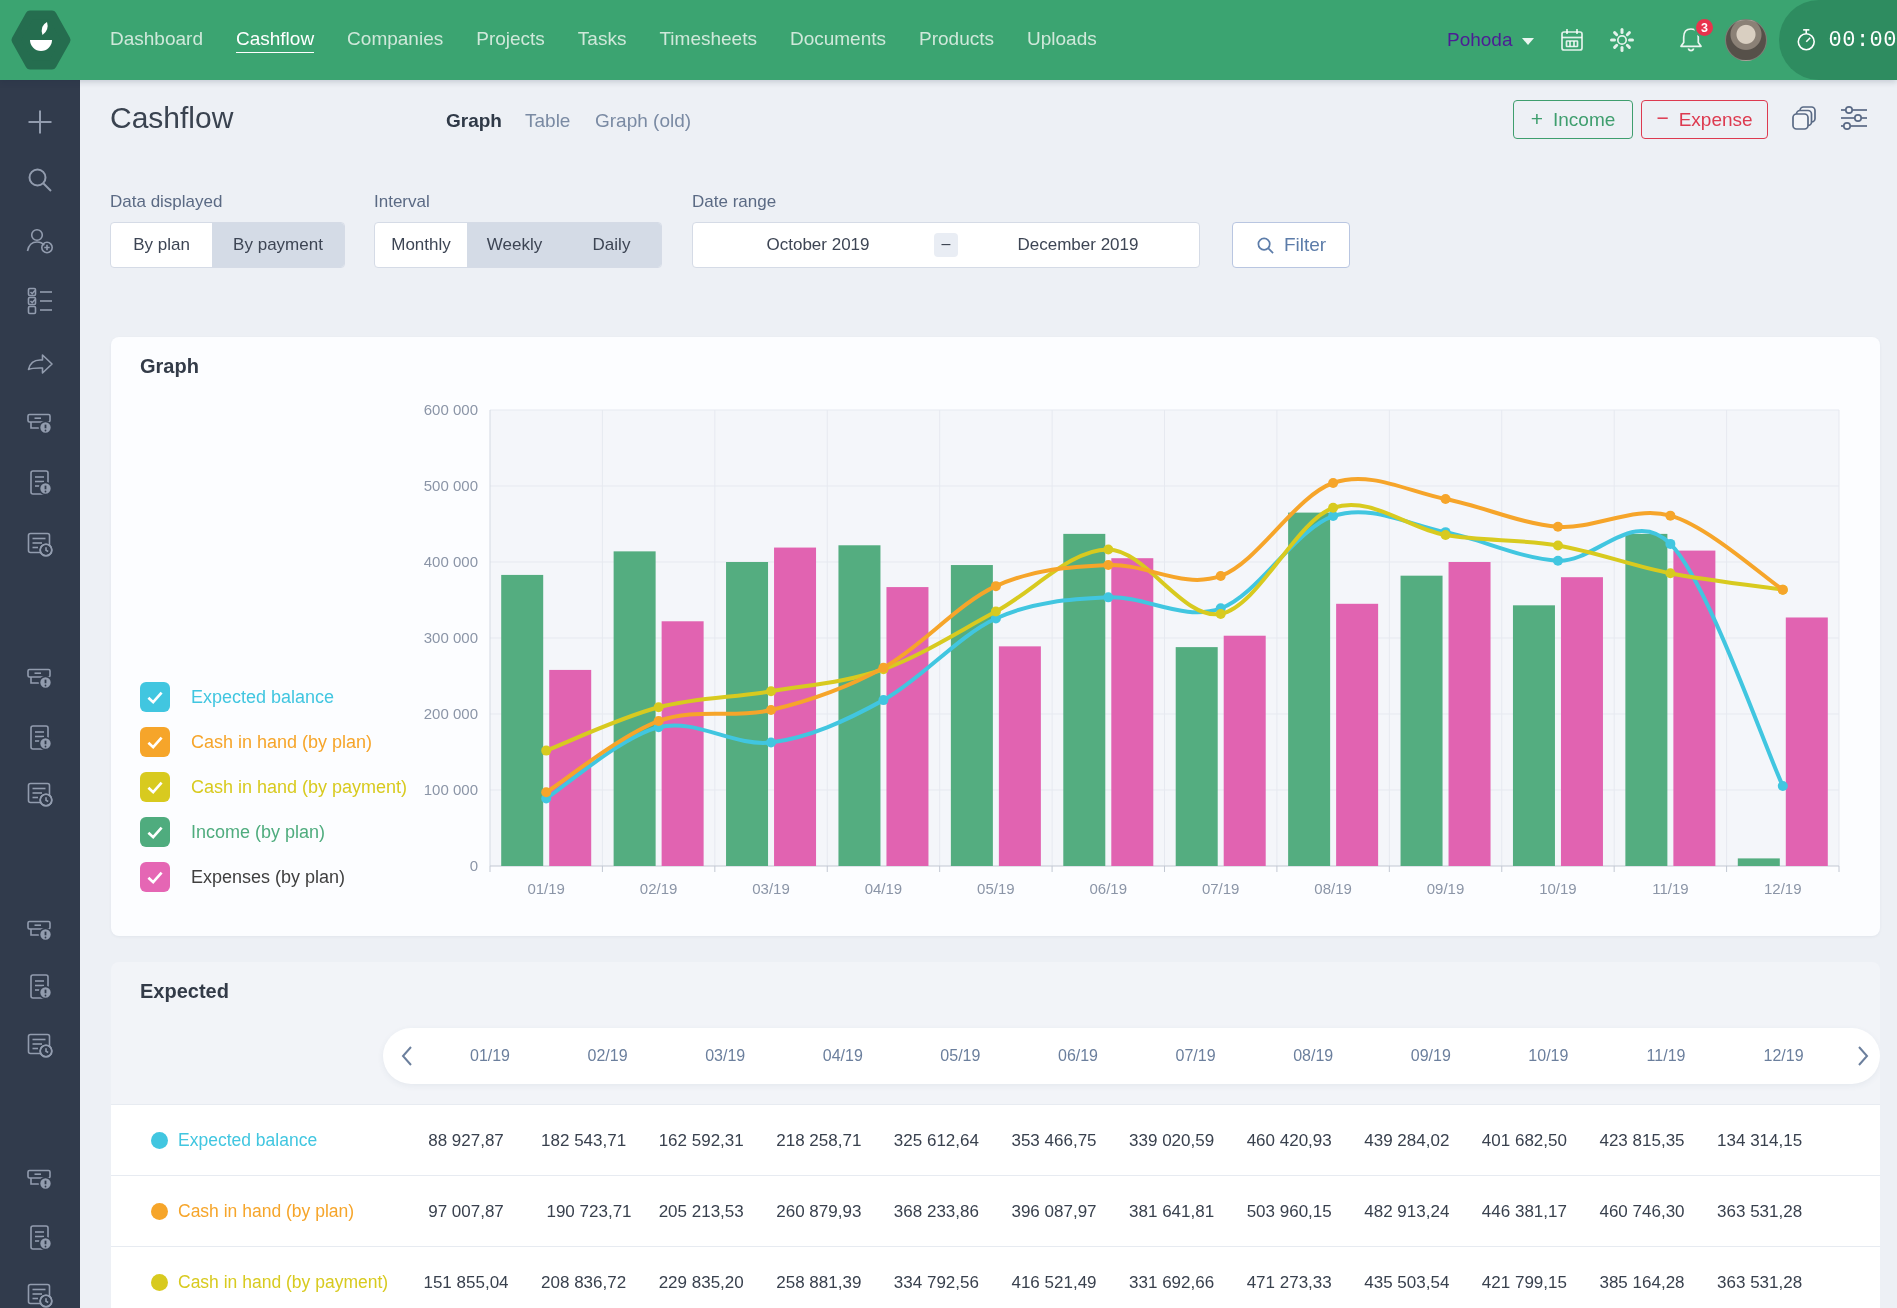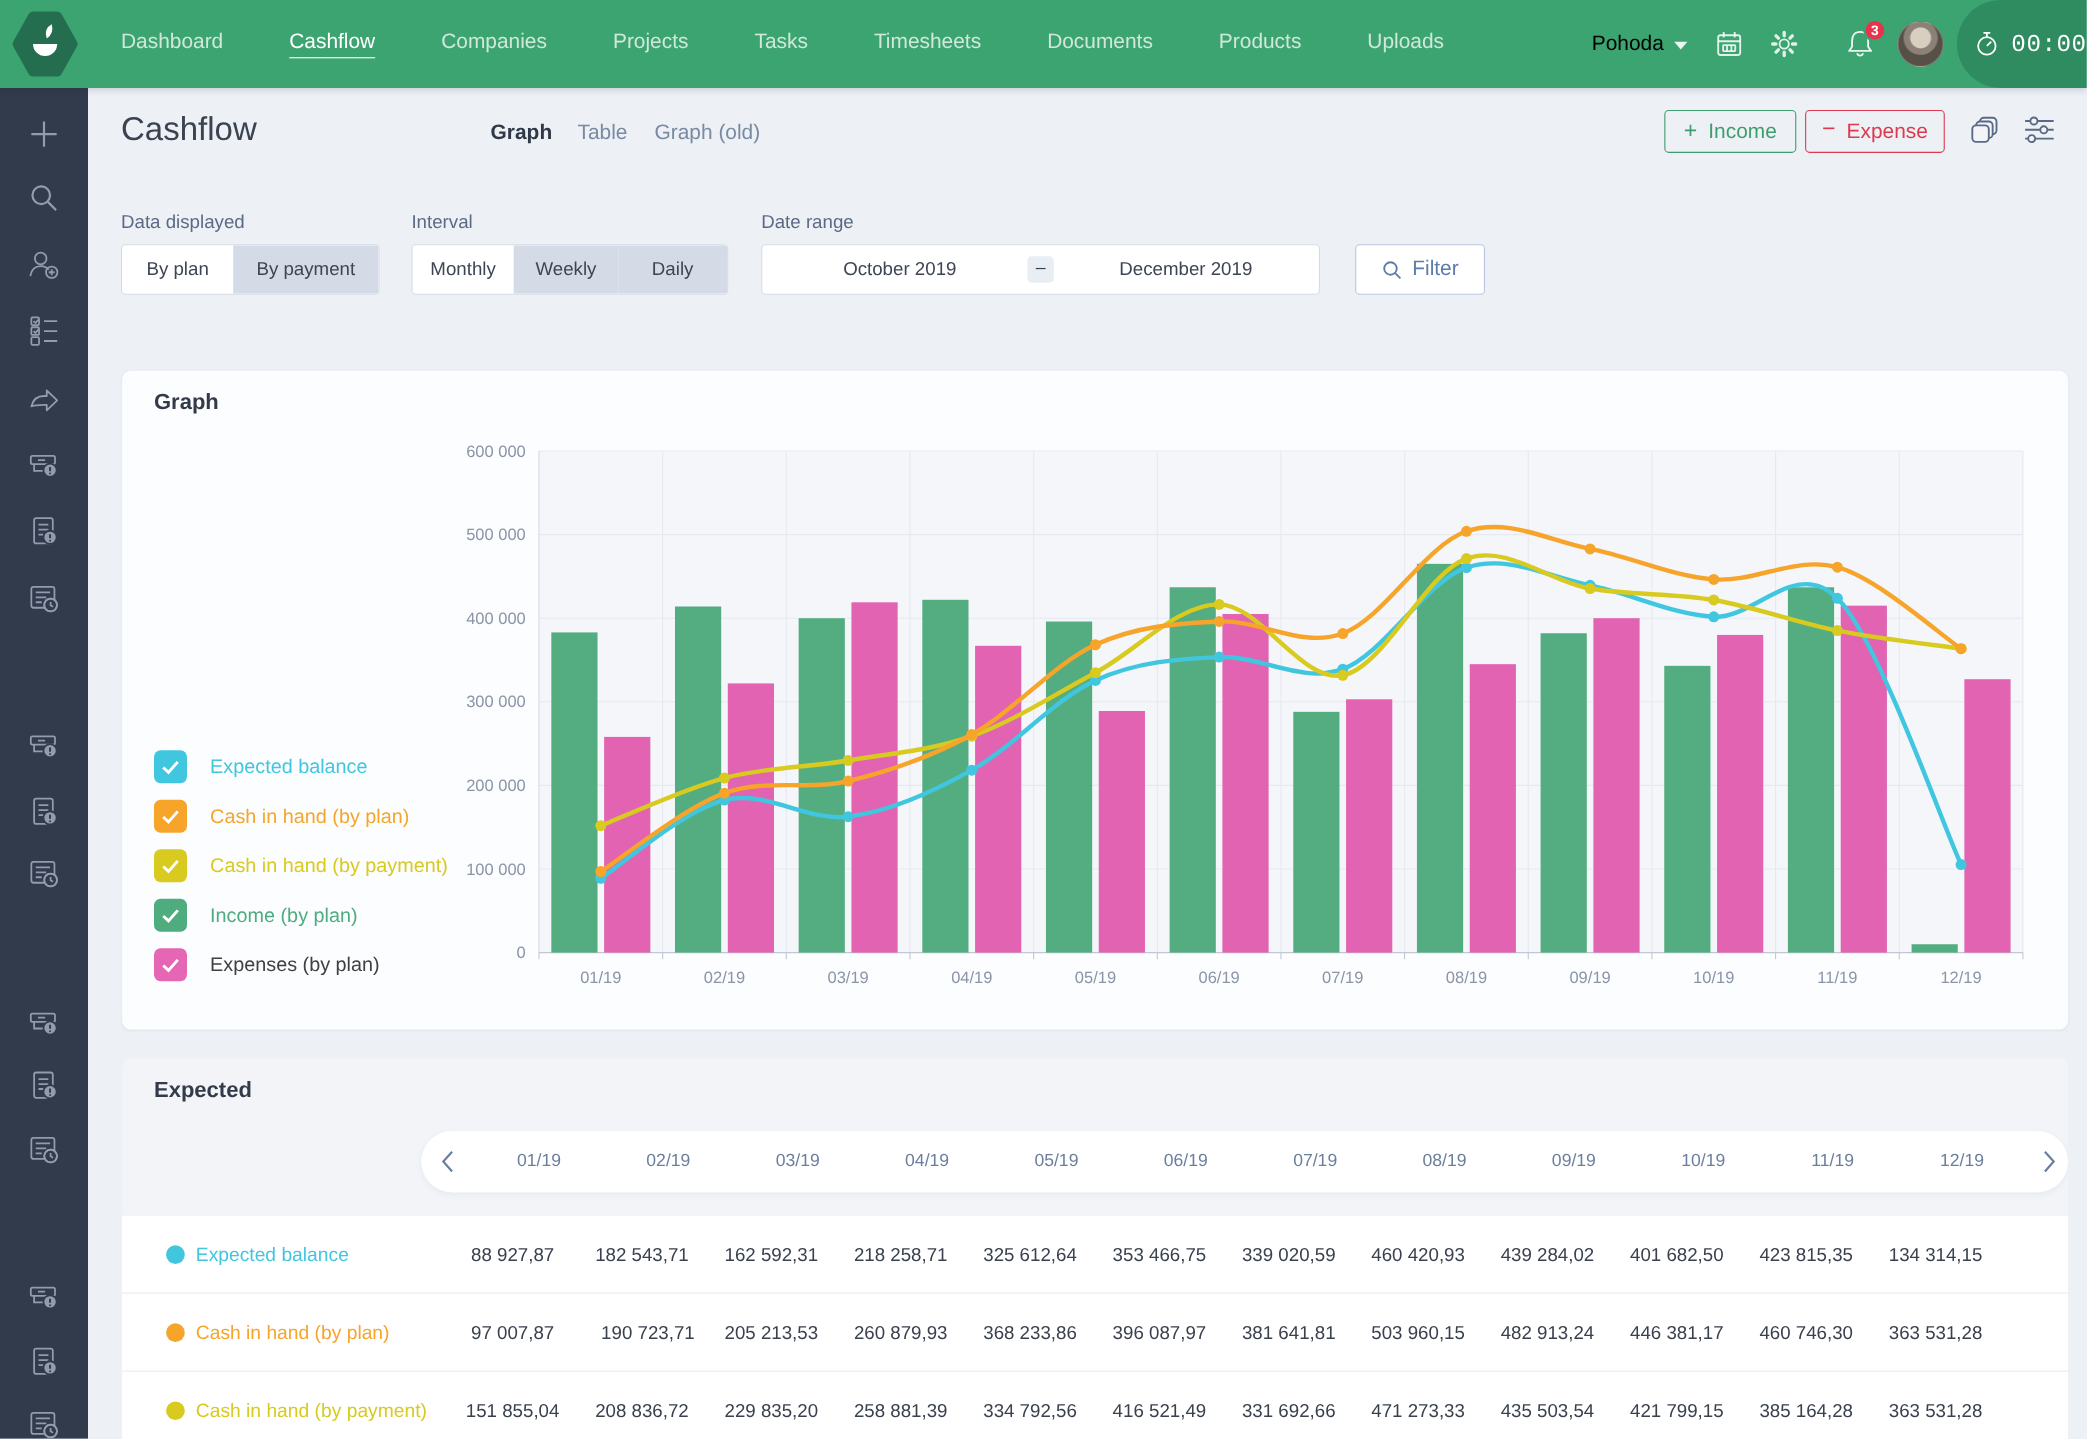--- a/index.html
+++ b/index.html
@@ -3,24 +3,24 @@
 <meta charset="utf-8">
 <style>
   * { margin:0; padding:0; box-sizing:border-box; }
   html,body { width:1897px; height:1308px; overflow:hidden;
     font-family:"Liberation Sans", sans-serif; background:#edf0f5; position:relative; }
 
   
   .topnav { position:absolute; left:0; top:0; width:1897px; height:80px;
     background:#3ba471; z-index:20; box-shadow:0 2px 6px rgba(20,40,60,.18); }
   .logo { position:absolute; left:9px; top:8px; width:64px; height:64px; cursor:pointer; }
-  .nav-menu { position:absolute; left:110px; top:0; height:80px; display:flex; align-items:center; gap:60px; }
+  .nav-menu { position:absolute; left:110px; top:0; height:80px; display:flex; align-items:center; gap:33px; }
   .nav-item { color:#cfe8da; font-size:19px; cursor:pointer; padding-bottom:2px; }
   .nav-item.active { color:#fff; border-bottom:1.5px solid #fff; }
-  .workspace { position:absolute; left:1447px; top:0; height:80px; display:flex; align-items:center; color:#000000; font-size:19px; cursor:pointer; }
+  .workspace { position:absolute; left:1447px; top:0; height:80px; display:flex; align-items:center; color:#4c1d95; font-size:19px; cursor:pointer; }
   .caret { width:0; height:0; border-left:6px solid transparent; border-right:6px solid transparent;
     border-top:7px solid rgba(255,255,255,.9); margin-left:9px; margin-top:3px; }
   .nav-ico { position:absolute; top:26px; width:28px; height:28px; cursor:pointer; }
   .bell-wrap { position:absolute; left:1676px; top:25px; width:30px; height:30px; cursor:pointer; }
   .badge { position:absolute; right:-9px; top:-8px; min-width:21px; height:21px; border-radius:11px;
     background:#e8334d; color:#fff; font-size:12.5px; font-weight:bold; display:flex; align-items:center;
     justify-content:center; border:2px solid #3ba471; }
   .avatar { position:absolute; left:1725px; top:19px; width:42px; height:42px; border-radius:50%; cursor:pointer;
     background:radial-gradient(circle at 50% 36%, #d9cfc1 0 9px, #8b8176 10px 15px, #565049 16px);
     border:1px solid rgba(255,255,255,.25); }

